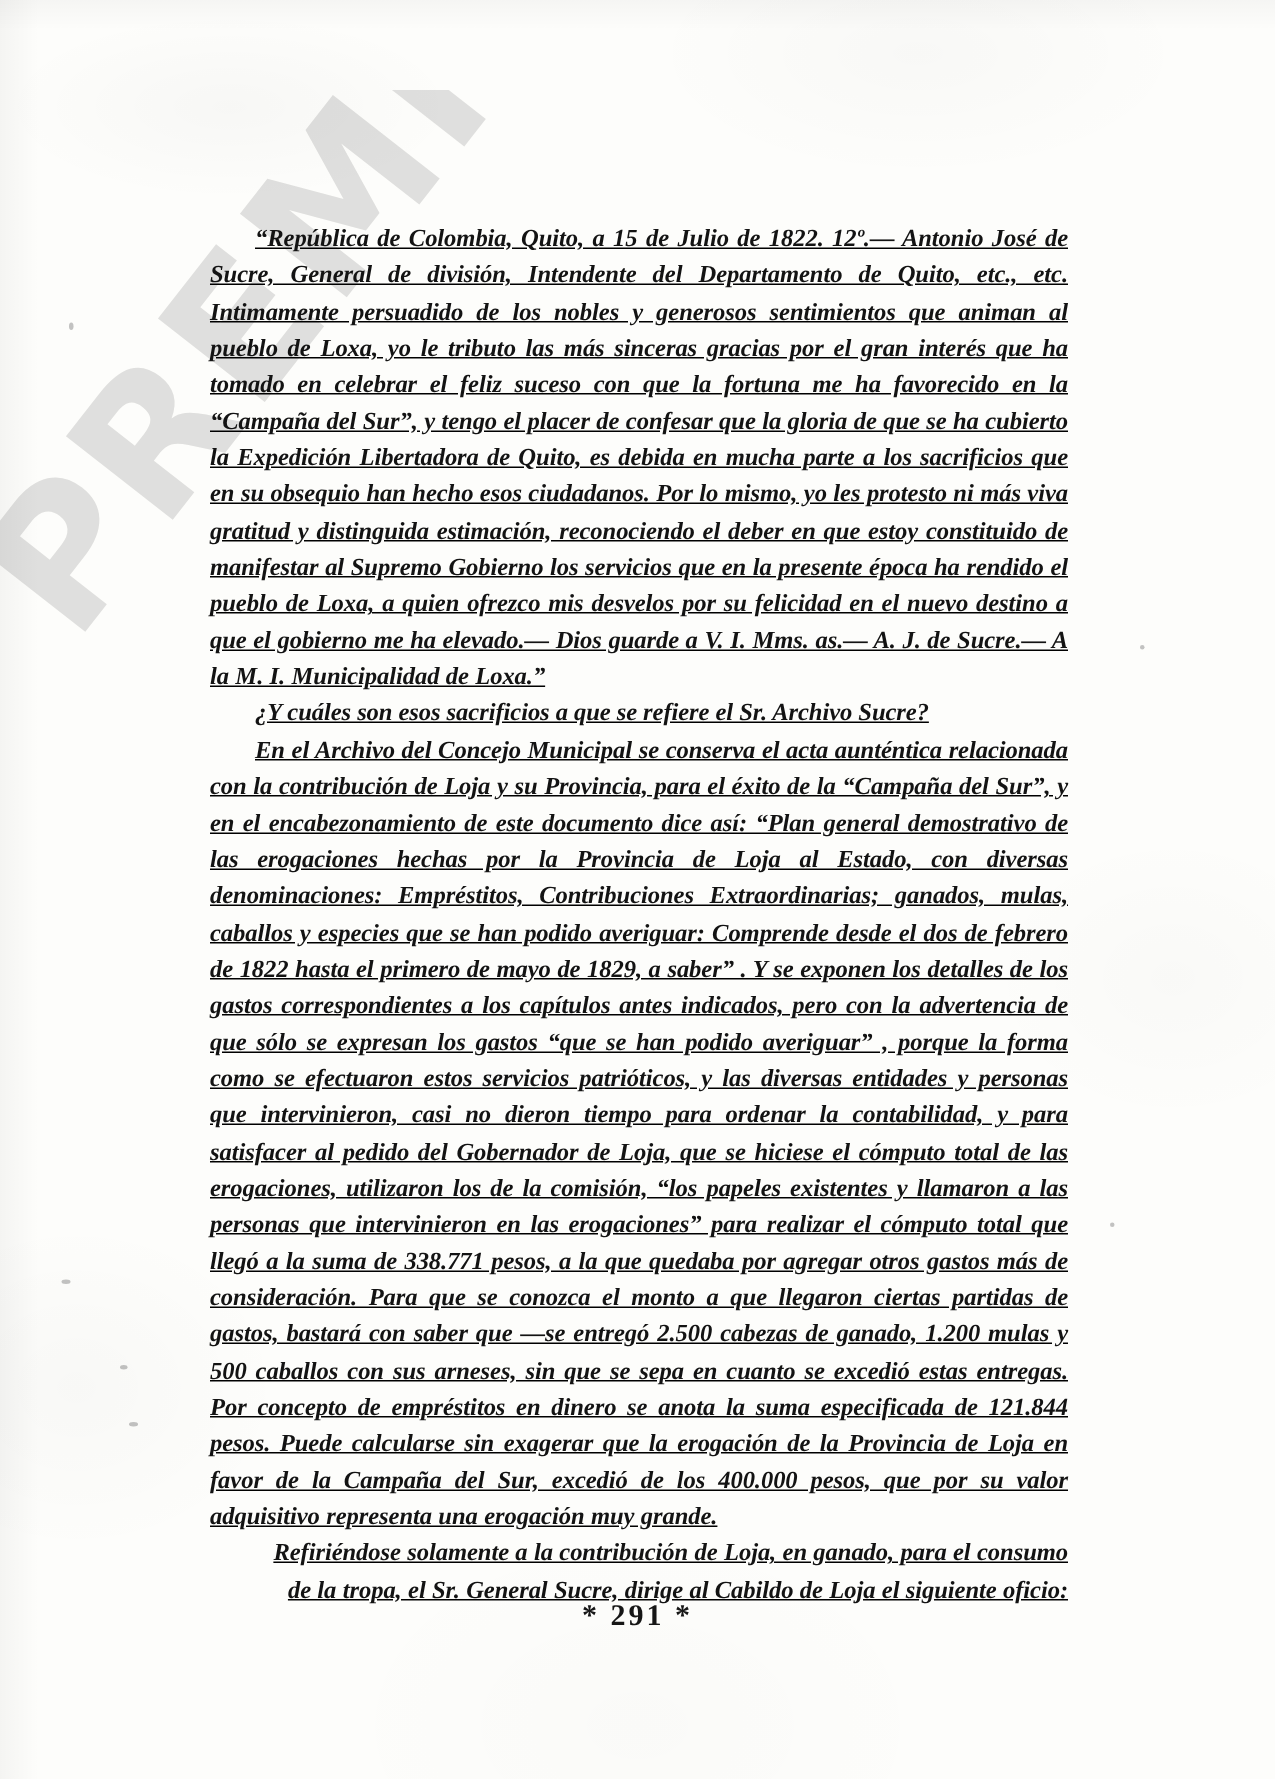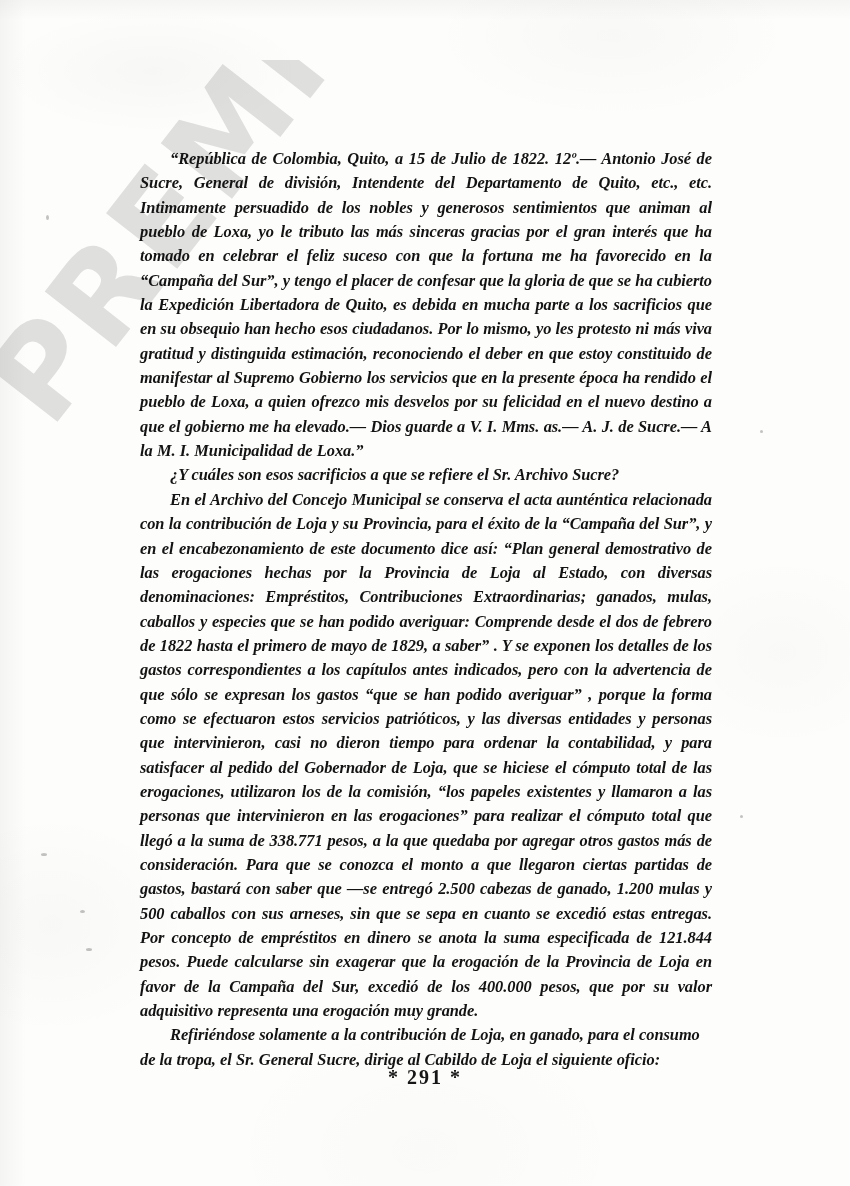--- a/index.html
+++ b/index.html
@@ -76,37 +76,38 @@
     color: rgba(120,120,120,0.22);
     white-space: nowrap;
   }
 
   .text-block {
     position: absolute;
     left: 140px;
     top: 147px;
     width: 572px;
     z-index: 4;
+    text-decoration: underline;
   }
 
   p.para {
     margin: 0;
     font-size: 16.4px;
     line-height: 24.35px;
     text-align: justify;
     text-justify: inter-word;
     font-style: italic;
     font-weight: bold;
     color: #131313;
     letter-spacing: -0.05px;
     word-spacing: 0.2px;
     text-indent: 30px;
     -webkit-font-smoothing: none;
   }
-  p.para:last-of-type { text-align: left; }
+  p.para:last-of-type { text-align: right; }
 
   
   p.para.tight { word-spacing: 0px; }
 
   .page-number {
     position: absolute;
     left: 0;
     right: 0;
     top: 1066px;
     text-align: center;

